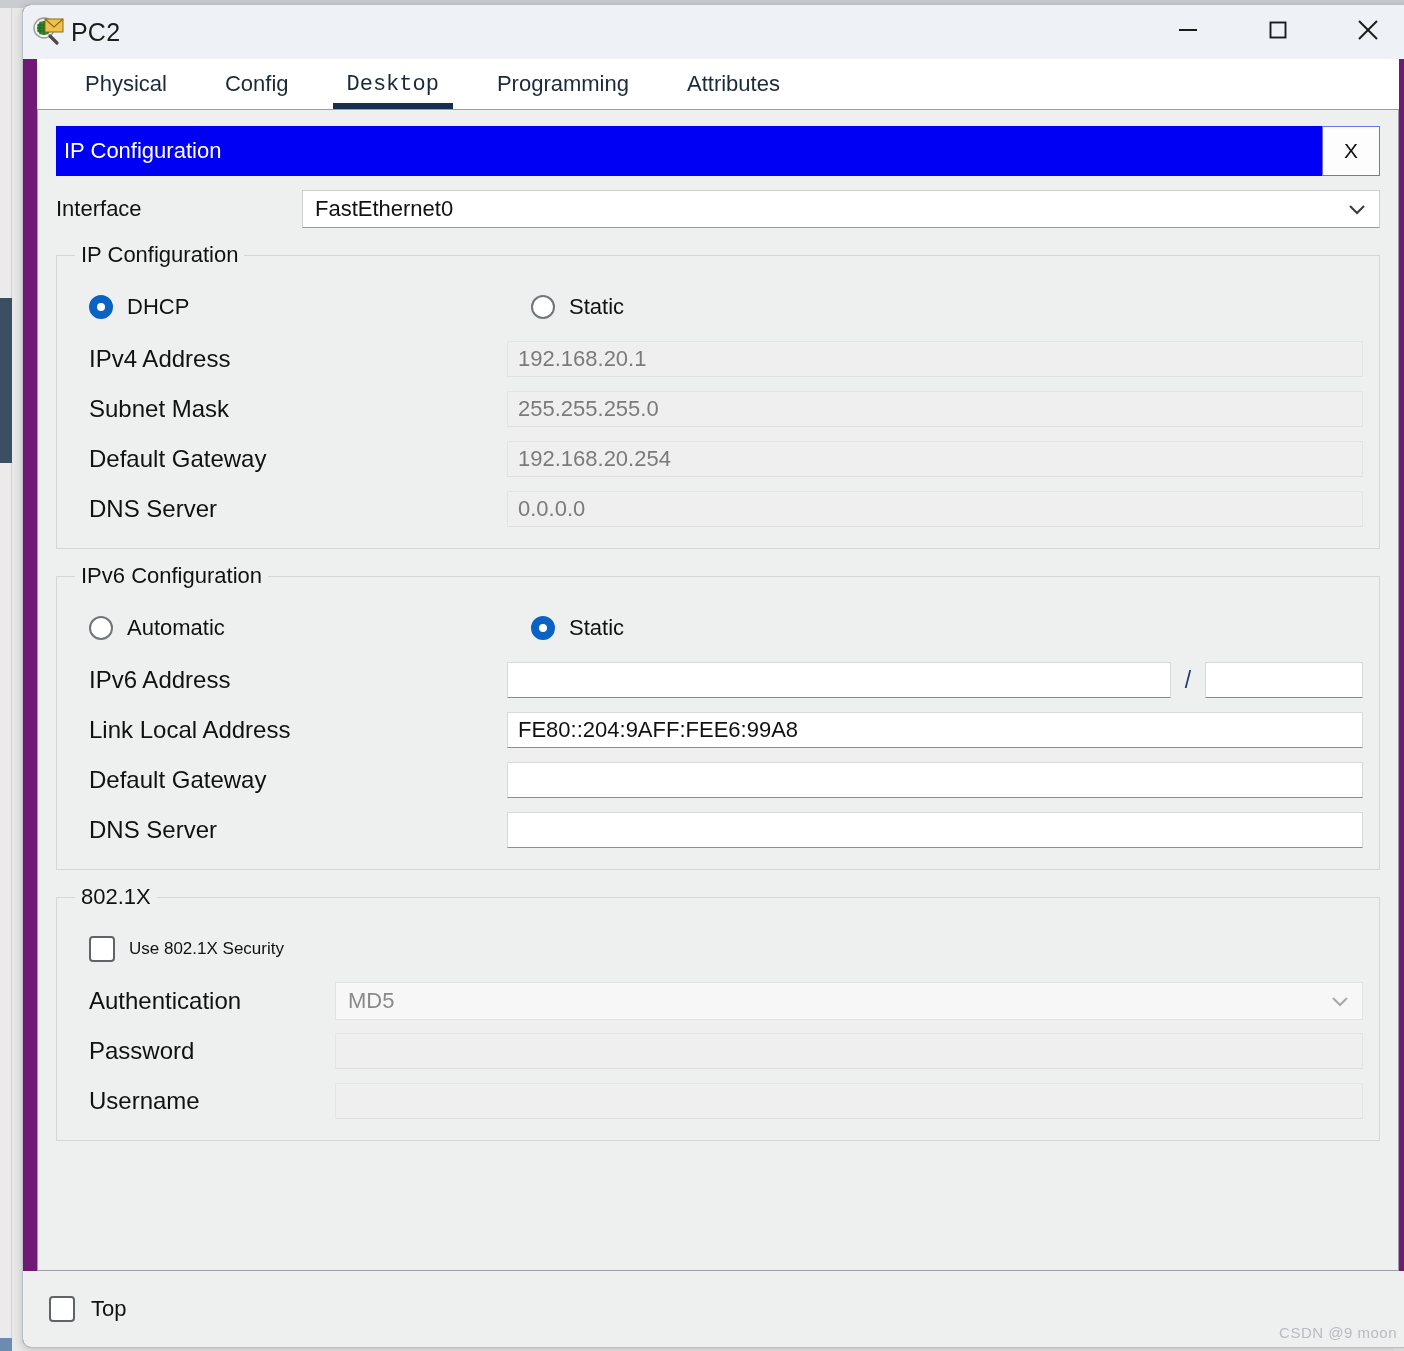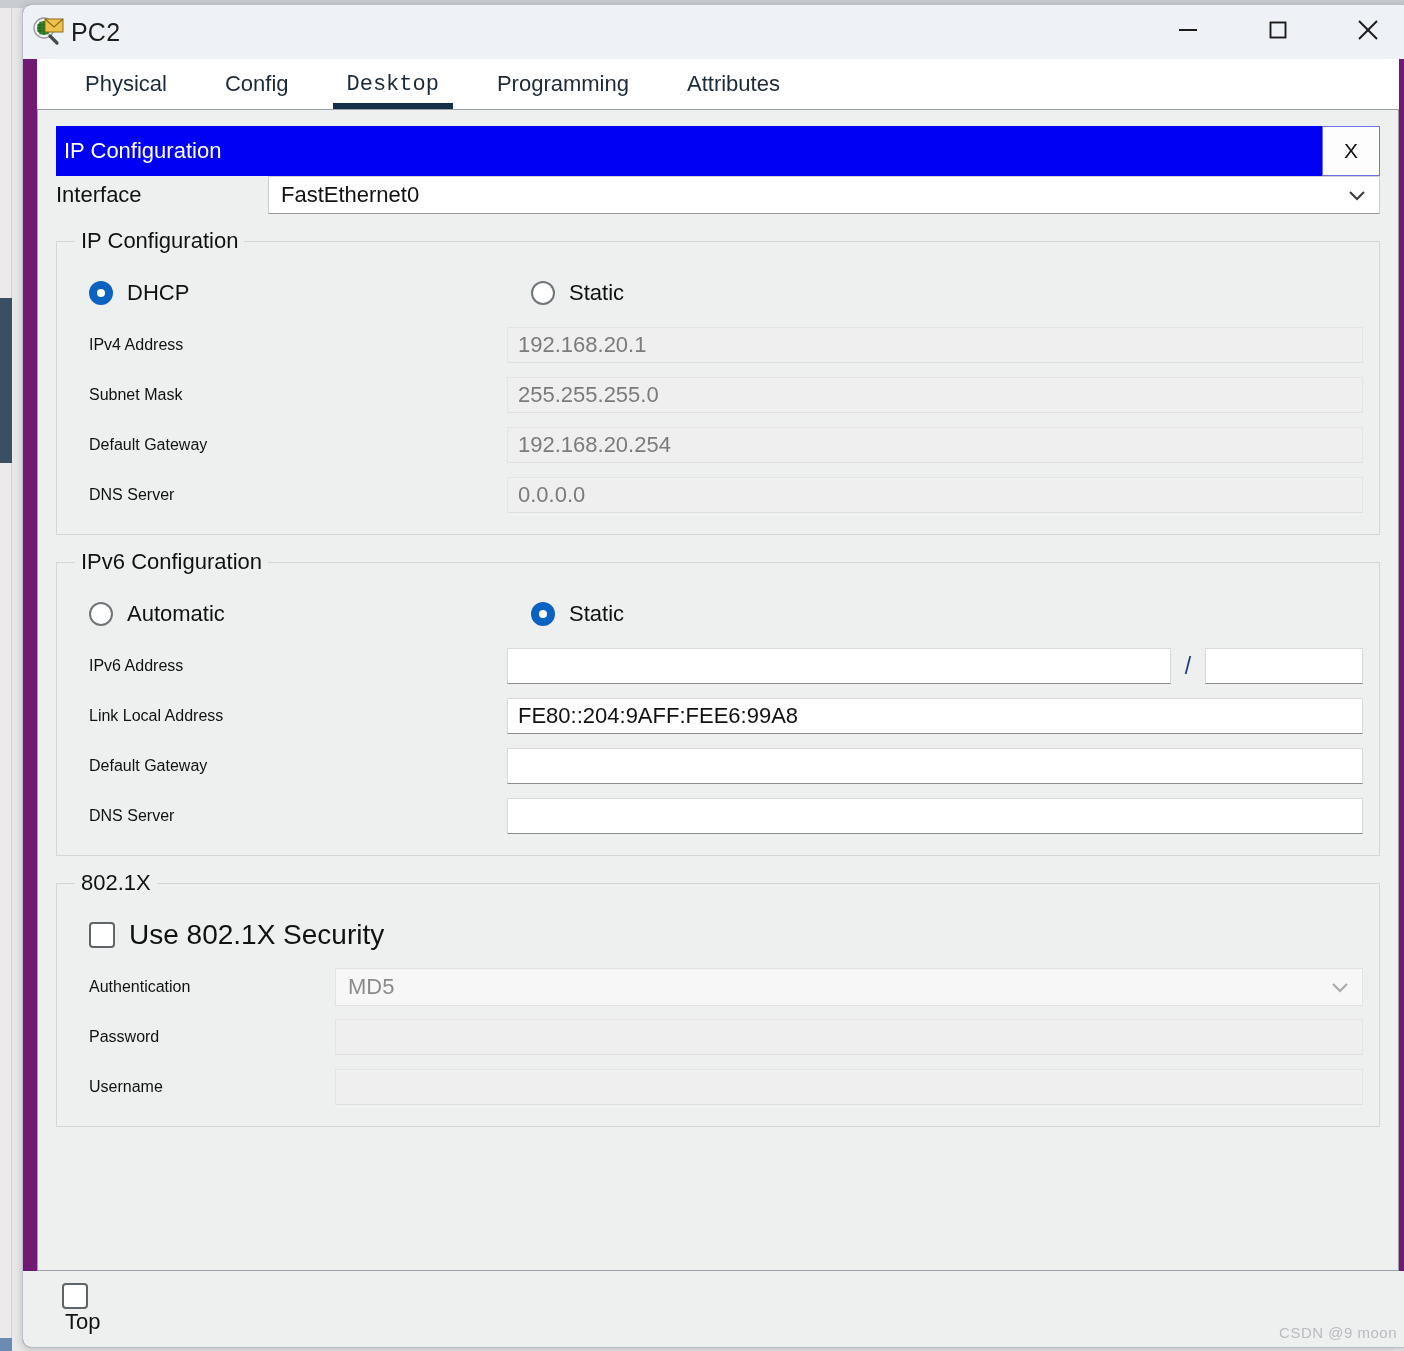--- a/index.html
+++ b/index.html
@@ -133,21 +133,23 @@
     background: #fdfdfd;
     border: 1px solid #6e6ef0;
     display: flex; align-items: center; justify-content: center;
     font-size: 21px; color: #111;
     cursor: default;
   }
 
   
   .iface-row {
     display: flex; align-items: center;
+    margin-top: 14px;
     height: 38px;
+    gap: 34px;
   }
   .iface-label {
     width: 212px;
     font-size: 22px; color: #111;
   }
   .select {
     flex: 1;
     height: 38px;
     background: #ffffff;
     border: 1px solid #cfcfcf;
@@ -196,21 +198,21 @@
     left: 6px; top: 6px; width: 8px; height: 8px;
     border-radius: 50%; background: #ffffff;
   }
 
   .field-row {
     display: flex; align-items: center;
     height: 42px; margin-top: 8px;
   }
   .field-label {
     width: 434px;
-    font-size: 16px; color: #111;
+    font-size: 24px; color: #111;
     padding-left: 16px;
   }
   .input {
     flex: 1;
     height: 36px;
     display: flex; align-items: center;
     padding: 0 10px;
     font-size: 22px;
     background: #ffffff;
     border: 1px solid #d9d9d9;
@@ -236,21 +238,21 @@
   
   .check-row {
     display: flex; align-items: center;
     height: 46px; margin-top: 6px; padding-left: 16px;
   }
   .checkbox {
     width: 26px; height: 26px;
     border: 2px solid #5f6468; border-radius: 4px;
     background: #fff; flex: none;
   }
-  .check-row .clabel { font-size: 28px; color: #111; margin-left: 14px; }
+  .check-row .clabel { font-size: 17px; color: #111; margin-left: 14px; }
 
   .field-label-sec { width: 262px; }
 
   
   .bottombar {
     position: absolute; left: 0; right: 0; bottom: 0;
     height: 76px;
     background: #eef0f0;
     display: flex; align-items: center;
     padding-left: 26px;
@@ -453,20 +455,20 @@
         <div class="field-row">
           <div class="field-label field-label-sec">Username</div>
           <div class="input disabled"></div>
         </div>
       </fieldset>
 
     </div>
   </div>
 
   <div class="bottombar">
-    <div class="check-row" style="height:auto;margin:0;padding:0;flex-direction:column;">
+    <div class="check-row" style="height:auto;margin:0;padding:0;">
       <span class="checkbox"></span>
       <span class="clabel">Top</span>
     </div>
   </div>
 
   <div class="watermark">CSDN @9 moon</div>
 </div>
 
 </body></html>

